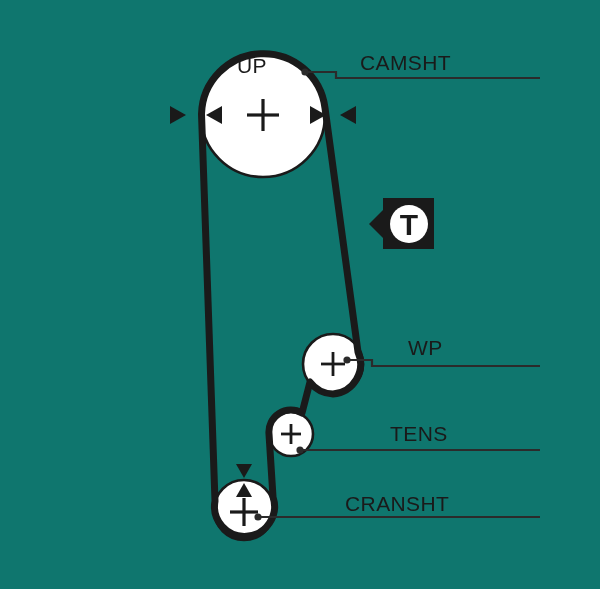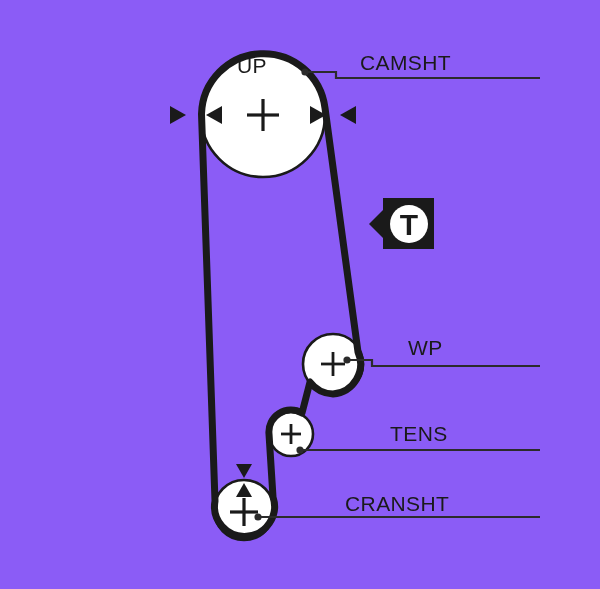--- a/index.html
+++ b/index.html
@@ -10,21 +10,21 @@
   body {
     width: 600px;
     height: 589px;
     font-family: "Liberation Sans", sans-serif;
     overflow: hidden;
   }
   #diagram-root {
     position: relative;
     width: 600px;
     height: 589px;
-    background: #8b5cf6;
+    background: #0f766e;
   }
   svg#belt-diagram {
     display: block;
     width: 600px;
     height: 589px;
   }
   .belt-path {
     fill: none;
     stroke: #1a1a1a;
     stroke-width: 7;

